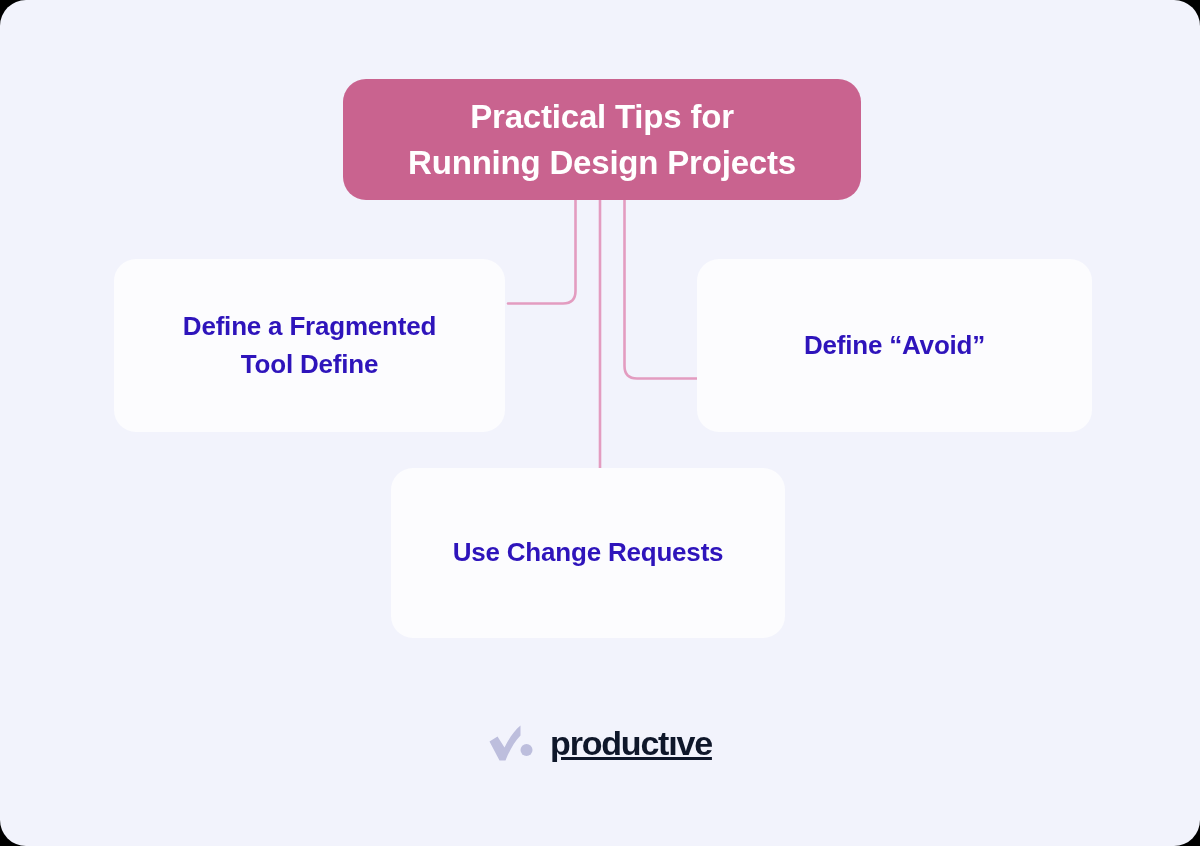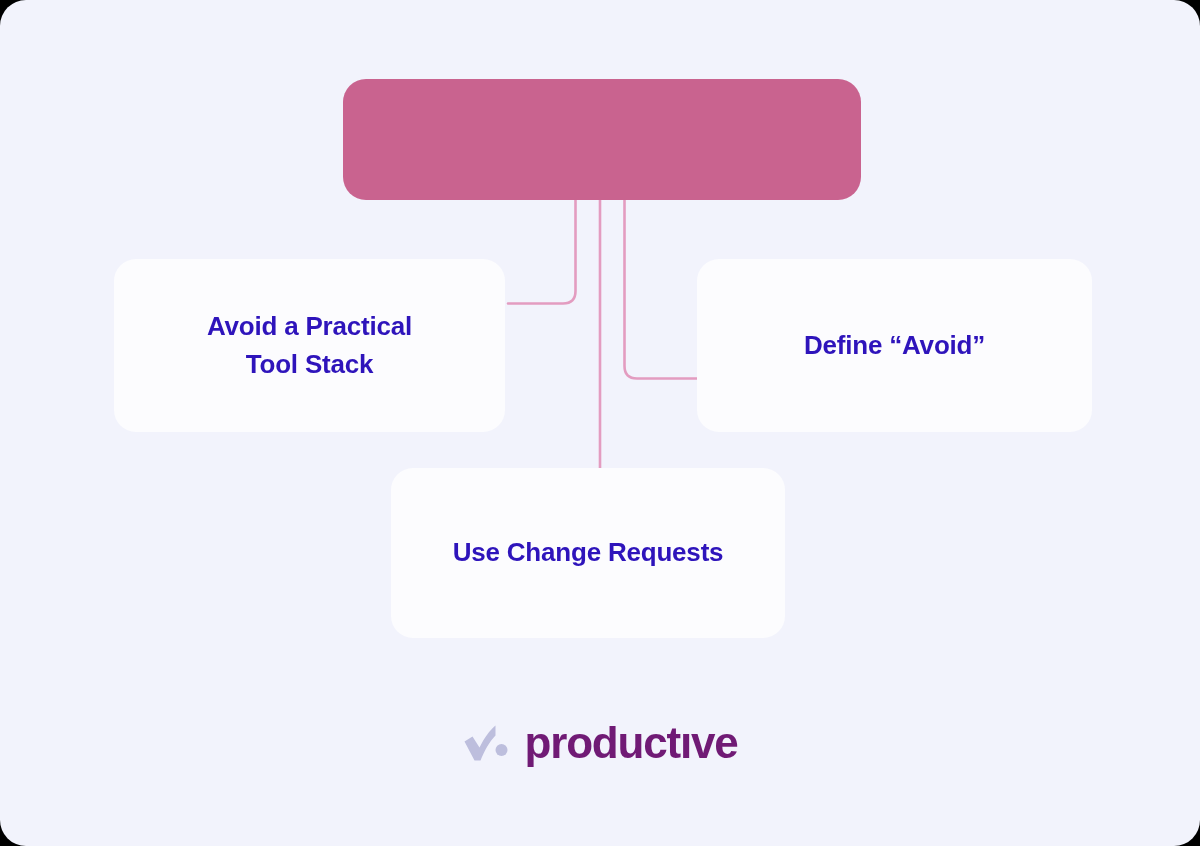--- a/index.html
+++ b/index.html
@@ -106,51 +106,53 @@
     align-items: center;
     justify-content: center;
     gap: 16px;
   }
   #brand-mark {
     display: block;
     width: 46px;
     height: 40px;
   }
   #brand-name {
-    color: #701a75;
-    font-size: 44px;
+    color: #0f172a;
+    font-size: 34px;
     font-weight: bold;
     letter-spacing: -1.2px;
     line-height: 1;
+    text-decoration: underline;
   }
 </style>
 </head>
 <body>
 
 <div id="canvas">
 
   <svg id="connectors" viewBox="0 0 1200 846" width="1200" height="846" fill="none" xmlns="http://www.w3.org/2000/svg" aria-hidden="true">
 
     <path d="M 575.5 196 L 575.5 291 Q 575.5 303.5 563 303.5 L 508 303.5" stroke="#e39cc0" stroke-width="2.6" stroke-linecap="round" fill="none"></path>
 
     <path d="M 600 196 L 600 470" stroke="#e39cc0" stroke-width="2.6" stroke-linecap="round" fill="none"></path>
 
     <path d="M 624.5 196 L 624.5 366 Q 624.5 378.5 637 378.5 L 702 378.5" stroke="#e39cc0" stroke-width="2.6" stroke-linecap="round" fill="none"></path>
   </svg>
 
   <div class="node node-root">
     <div class="node-label">
-      <br>
+      <span>Practical Tips for</span><br>
+      <span>Running Design Projects</span>
     </div>
   </div>
 
   <div class="node node-child node-left">
     <div class="node-label">
-      <span>Avoid a Practical</span><br>
-      <span>Tool Stack</span>
+      <span>Define a Fragmented</span><br>
+      <span>Tool Define</span>
     </div>
   </div>
 
   <div class="node node-child node-right">
     <div class="node-label">
       <span>Define “Avoid”</span>
     </div>
   </div>
 
   <div class="node node-child node-bottom">

